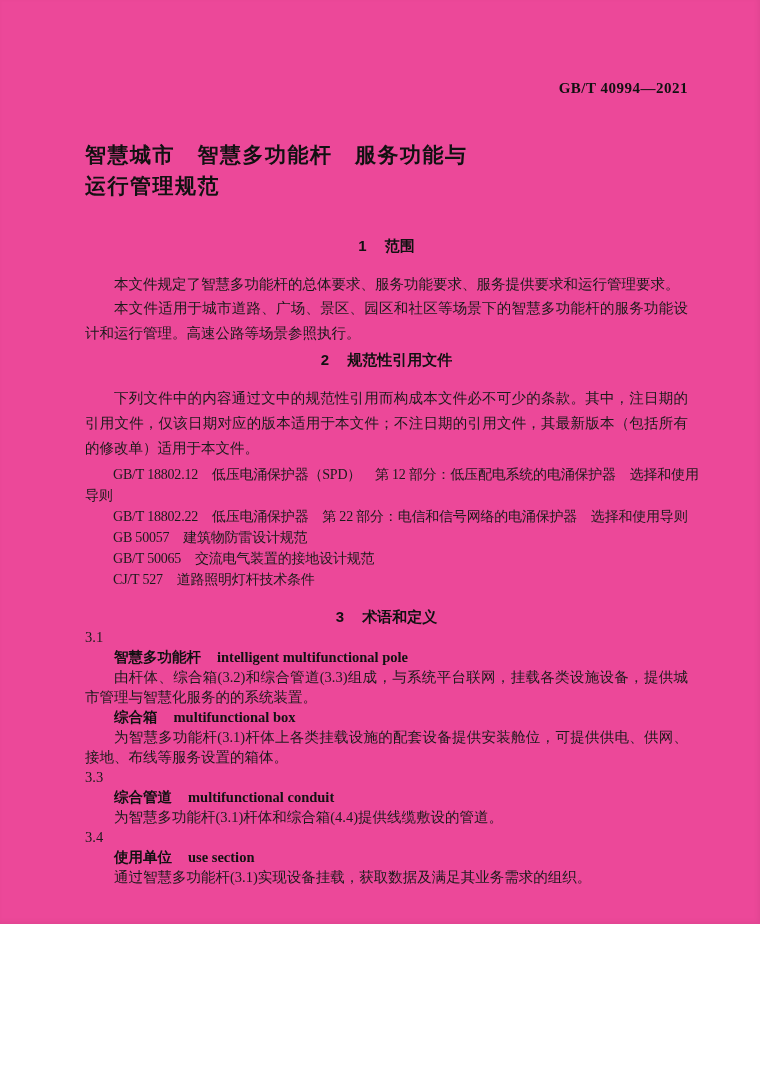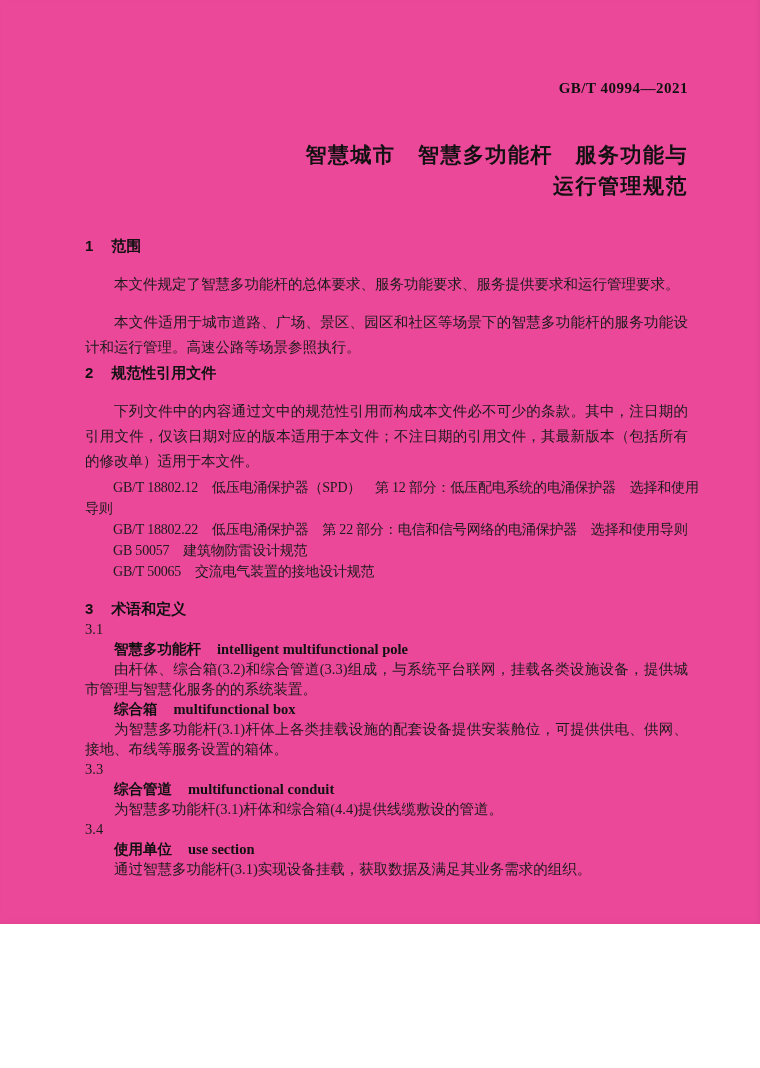--- a/index.html
+++ b/index.html
@@ -21,50 +21,51 @@
     padding-top: 80px;
     text-align: right;
     font-weight: bold;
     font-size: 15px;
     letter-spacing: 0.5px;
     color: #111;
   }
 
   .doc-title {
     margin: 42px 0 0 0;
-    text-align: right;
+    text-align: left;
     font-family: "Liberation Sans", "DejaVu Sans", sans-serif;
     font-weight: bold;
     font-size: 21px;
     line-height: 31px;
     letter-spacing: 1.5px;
     color: #111;
   }
 
   .sec-heading {
     font-family: "Liberation Sans", "DejaVu Sans", sans-serif;
     font-weight: bold;
     font-size: 15px;
     line-height: 17px;
     color: #111;
     margin: 0;
+    text-align: center;
   }
   .sec-heading .sec-num { display: inline-block; margin-right: 18px; }
   .mt-s1 { margin-top: 36px; }
   .mt-s2 { margin-top: 4px; }
   .mt-s3 { margin-top: 18px; }
 
   .para {
     margin: 18px 0 0 0;
     font-size: 14.5px;
     line-height: 25px;
     text-indent: 2em;
     text-align: justify;
   }
-  .para.cont { margin-top: 13px; }
+  .para.cont { margin-top: 0; font-family: Liberation Mono, monospace; }
 
   .ref-list { margin-top: 3px; margin-right: -14px; }
   .ref-item {
     font-size: 14px;
     line-height: 21px;
     text-indent: 2em;
     letter-spacing: -0.2px;
   }
 
   .terms-area { margin-top: 2px; }
@@ -135,20 +136,21 @@
   <p class="para">本文件规定了智慧多功能杆的总体要求、服务功能要求、服务提供要求和运行管理要求。</p>
   <p class="para cont">本文件适用于城市道路、广场、景区、园区和社区等场景下的智慧多功能杆的服务功能设计和运行管理。高速公路等场景参照执行。</p>
 
   <h2 class="sec-heading mt-s2"><span class="sec-num">2</span><span>规范性引用文件</span></h2>
   <p class="para">下列文件中的内容通过文中的规范性引用而构成本文件必不可少的条款。其中，注日期的引用文件，仅该日期对应的版本适用于本文件；不注日期的引用文件，其最新版本（包括所有的修改单）适用于本文件。</p>
   <div class="ref-list">
     <div class="ref-item">GB/T 18802.12　低压电涌保护器（SPD）　第 12 部分：低压配电系统的电涌保护器　选择和使用导则</div>
     <div class="ref-item">GB/T 18802.22　低压电涌保护器　第 22 部分：电信和信号网络的电涌保护器　选择和使用导则</div>
     <div class="ref-item">GB 50057　建筑物防雷设计规范</div>
     <div class="ref-item">GB/T 50065　交流电气装置的接地设计规范</div>
+    <div class="ref-item">CJ/T 527　道路照明灯杆技术条件</div>
   </div>
 
   <h2 class="sec-heading mt-s3"><span class="sec-num">3</span><span>术语和定义</span></h2>
 
   <div class="terms-area">
 
     <div>
       <div class="term-num">3.1</div>
       <div class="term-name"><span class="term-zh">智慧多功能杆</span><span class="term-en">intelligent multifunctional pole</span></div>
       <p class="term-def">由杆体、综合箱(3.2)和综合管道(3.3)组成，与系统平台联网，挂载各类设施设备，提供城市管理与智慧化服务的的系统装置。</p>

